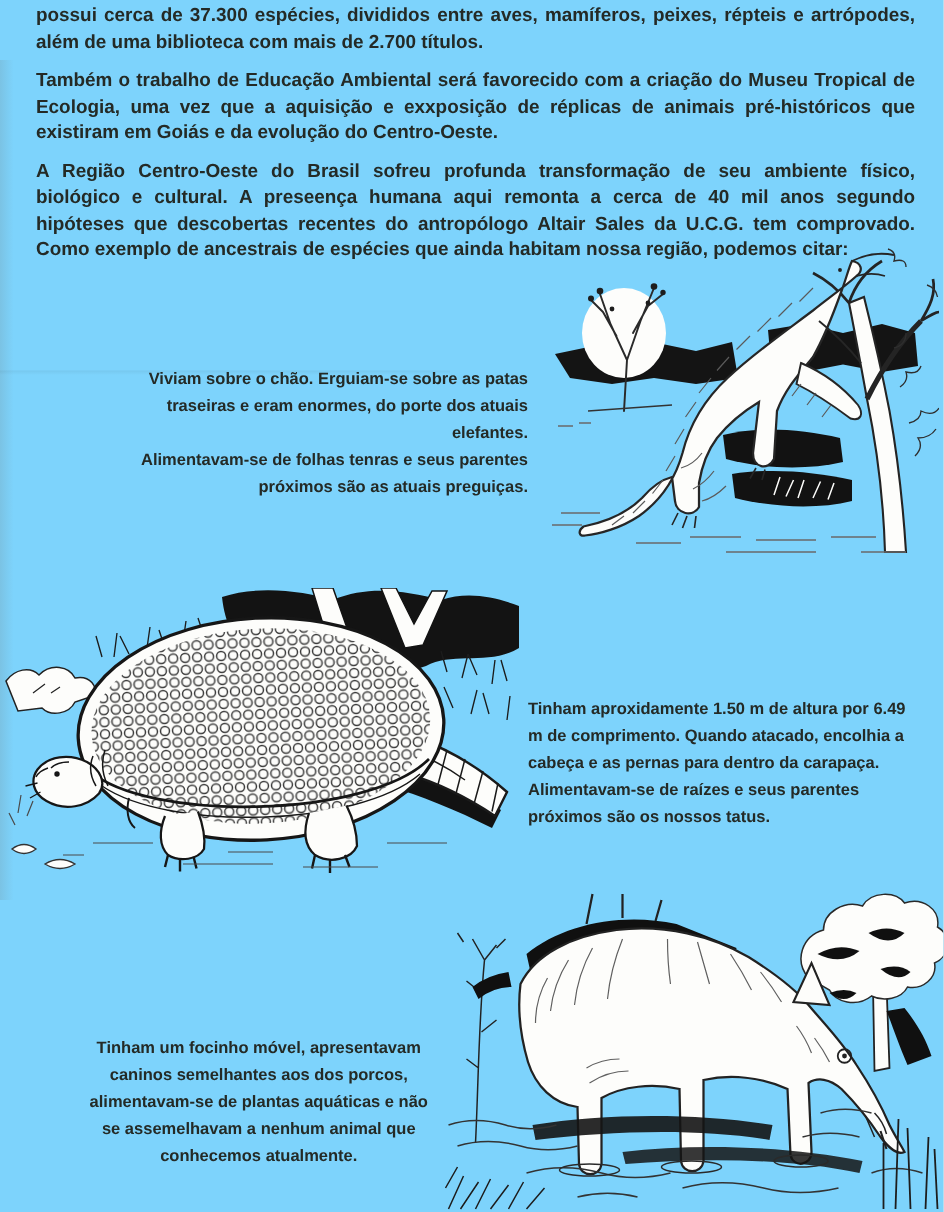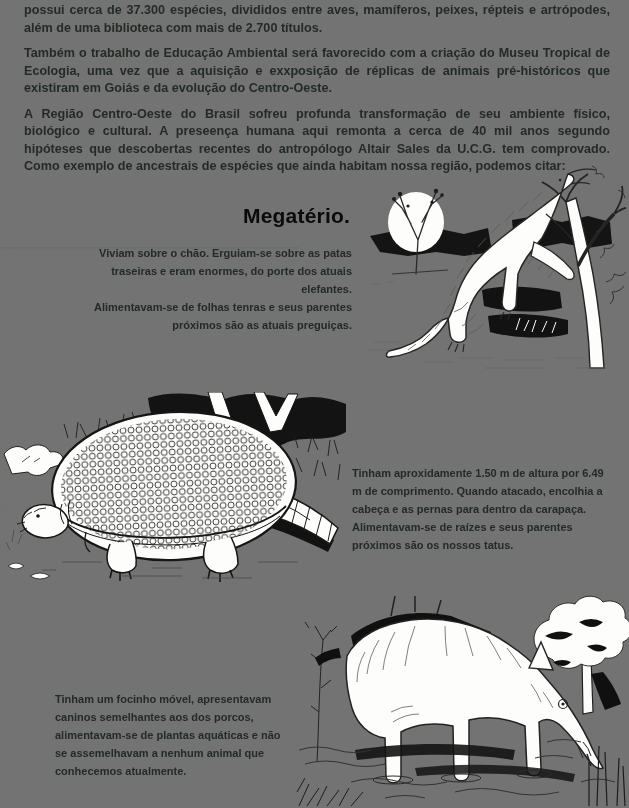--- a/index.html
+++ b/index.html
@@ -1,20 +1,20 @@
 <!DOCTYPE html>
 <html><head>
 <meta charset="utf-8">
 <style>
   html,body{margin:0;padding:0;background:#e8e8e6;}
   .page{
     position:relative;
     width:629px;height:808px;
     margin:0 auto;
-    background:#737373;
+    background:#7dd3fc;
     overflow:hidden;
     font-family:"Liberation Sans", sans-serif;
     color:#242a26;
   }
   
   .shade-left{
     position:absolute;left:0;top:40px;width:9px;height:560px;
     background:linear-gradient(90deg,rgba(110,110,102,0.16),rgba(255,255,255,0));
   }
   .crease{
@@ -38,21 +38,21 @@
   .section-body{
     position:absolute;margin:0;
     font-size:11px;line-height:18px;font-weight:700;
     white-space:pre-line;
   }
   .mega-title{left:90px;top:204px;width:260px;text-align:right;}
   .mega-body{left:72px;top:244px;width:280px;text-align:right;}
   .glip-title{left:352px;top:422px;width:250px;text-align:left;}
   .glip-body{left:352px;top:464px;width:252px;text-align:left;}
   .astro-title{left:40px;top:646px;width:250px;text-align:right;}
-  .astro-body{left:55px;top:690px;width:235px;text-align:left;}
+  .astro-body{left:55px;top:690px;width:235px;text-align:center;}
   
   .illus{position:absolute;}
   .illus svg{display:block;width:100%;height:100%;}
   .mega-illus{left:364px;top:162px;width:262px;height:214px;}
   .glip-illus{left:2px;top:392px;width:344px;height:198px;}
   .astro-illus{left:295px;top:592px;width:334px;height:216px;}
 </style>
 </head>
 <body>
 
@@ -60,21 +60,20 @@
 
   <div class="shade-left"></div>
   <div class="crease"></div>
 
   <div class="intro">
     <p>possui cerca de 37.300 espécies, divididos entre aves, mamíferos, peixes, répteis e artrópodes, além de uma biblioteca com mais de 2.700 títulos.</p>
     <p>Também o trabalho de Educação Ambiental será favorecido com a criação do Museu Tropical de Ecologia, uma vez que a aquisição e exxposição de réplicas de animais pré-históricos que existiram em Goiás e da evolução do Centro-Oeste.</p>
     <p>A Região Centro-Oeste do Brasil sofreu profunda transformação de seu ambiente físico, biológico e cultural. A preseença humana aqui remonta a cerca de 40 mil anos segundo hipóteses que descobertas recentes do antropólogo Altair Sales da U.C.G. tem comprovado. Como exemplo de ancestrais de espécies que ainda habitam nossa região, podemos citar:</p>
   </div>
 
-  <h2 class="section-title mega-title">Megatério.</h2>
   <p class="section-body mega-body">Viviam sobre o chão. Erguiam-se sobre as patas traseiras e eram enormes, do porte dos atuais elefantes.
 Alimentavam-se de folhas tenras e seus parentes próximos são as atuais preguiças.</p>
 
   <div class="illus mega-illus">
     <svg viewBox="0 0 262 214" preserveAspectRatio="none" aria-hidden="true">
 
       <path d="M6,74 L30,69 52,74 76,67 100,72 124,66 128,90 100,94 72,90 44,94 16,90 Z" fill="#141414"></path>
       <path d="M148,58 L172,54 198,60 224,54 246,60 248,82 224,86 198,81 172,86 150,80 Z" fill="#141414"></path>
 
       <ellipse cx="52" cy="60" rx="28" ry="30" fill="#fdfdfb"></ellipse>

